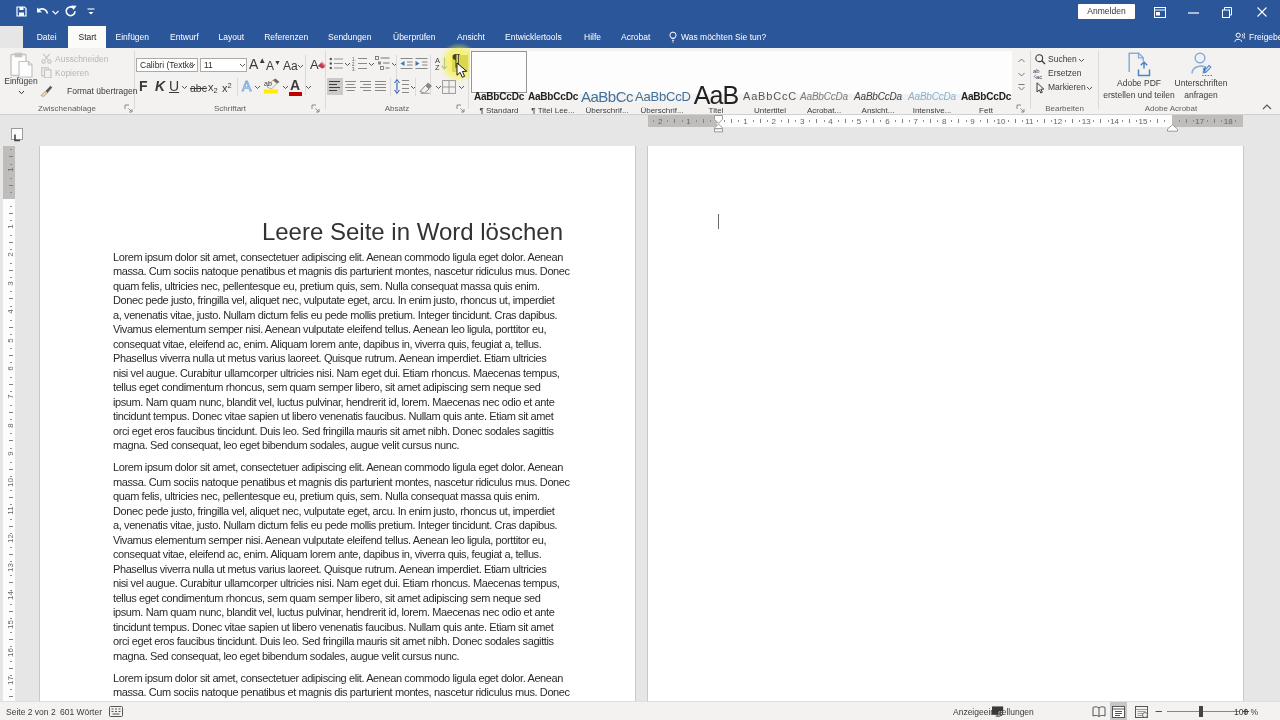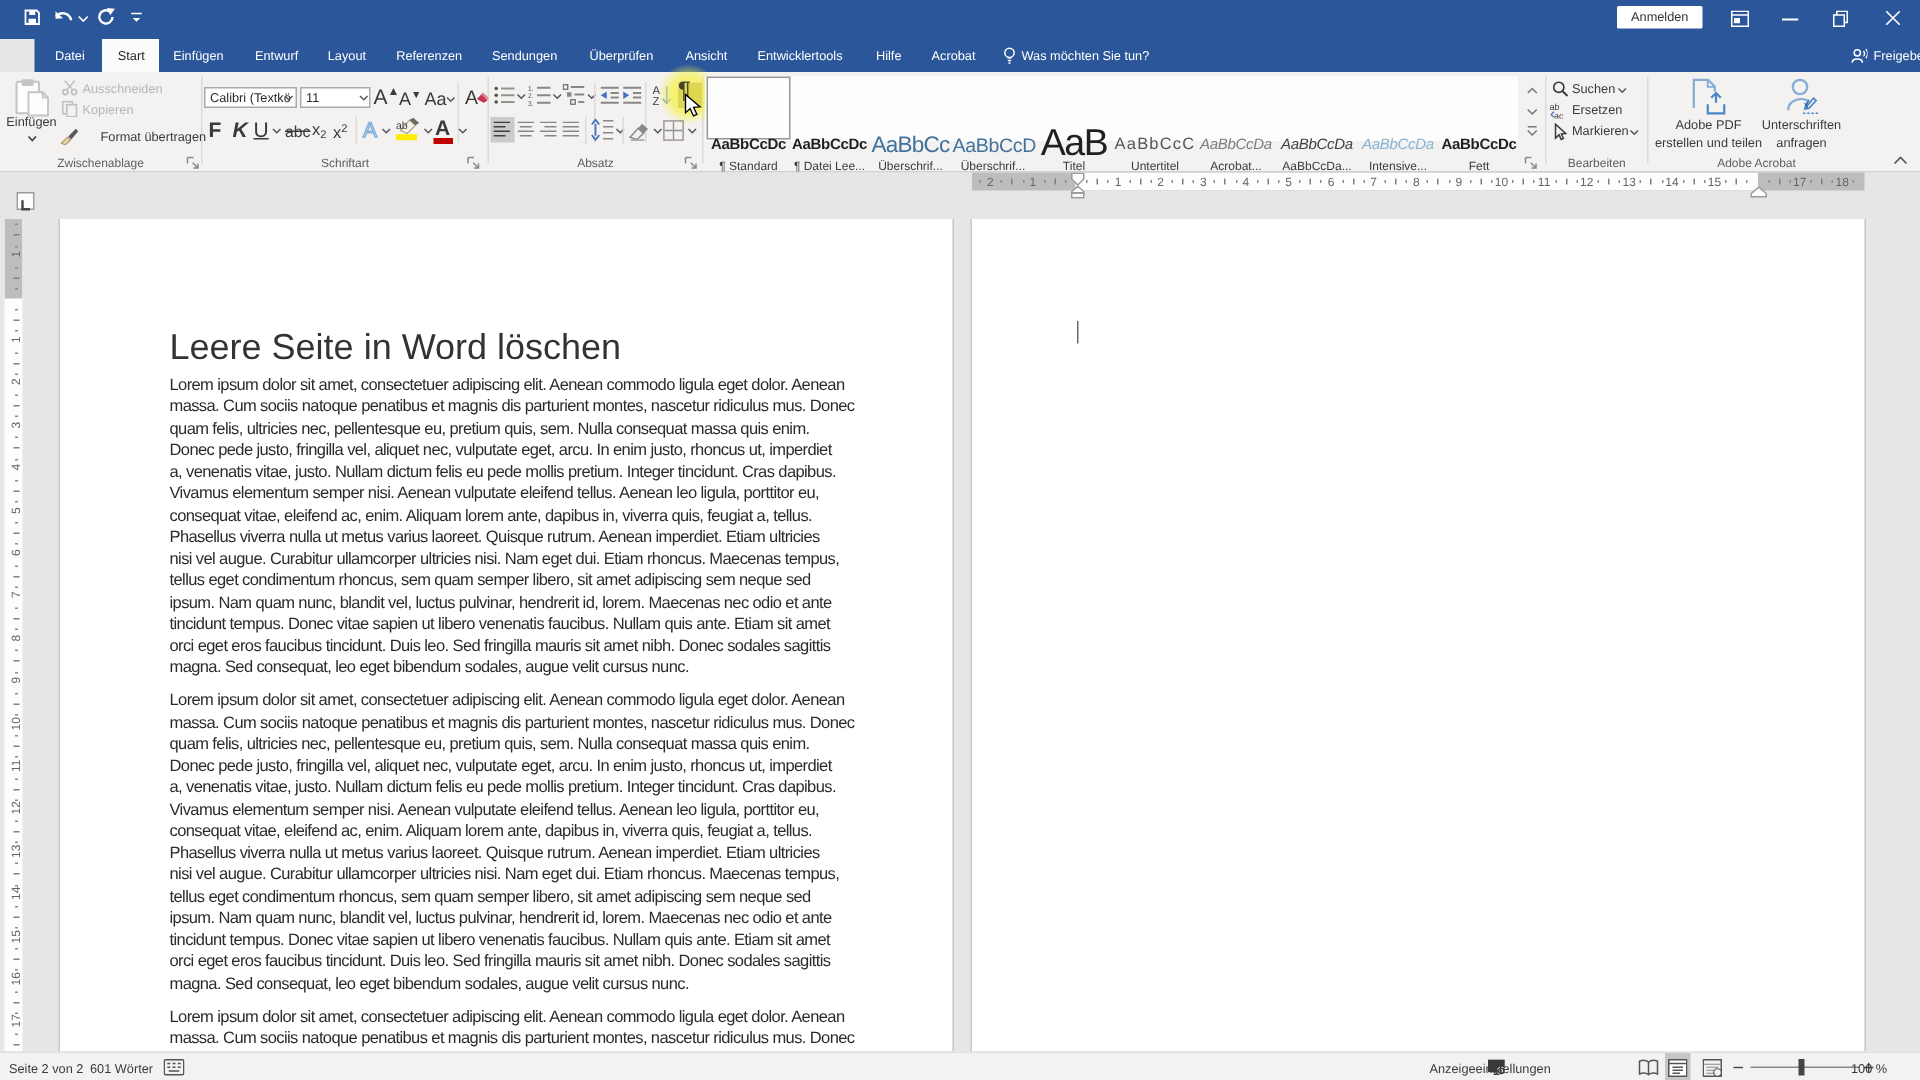--- a/index.html
+++ b/index.html
@@ -295,21 +295,21 @@
     </svg>
 
     <div class="abs" style="left:470px;top:3px;width:542px;height:43px;background:#fdfdfd;"></div>
     <div class="abs" style="left:471px;top:3px;width:56px;height:42px;border:1px solid #979593;background:#fdfdfd;"></div>
     <div class="sty" style="left:472px;">
       <div class="samp" style="font-weight:bold;">AaBbCcDc</div>
       <div class="slab">¶ Standard</div>
     </div>
     <div class="sty" style="left:526px;">
       <div class="samp" style="font-weight:bold;">AaBbCcDc</div>
-      <div class="slab">¶ Datei Lee...</div>
+      <div class="slab">¶ Titel Lee...</div>
     </div>
     <div class="sty" style="left:580px;">
       <div class="samp" style="font-size:15px;color:#41719c;letter-spacing:-0.5px;">AaBbC​c</div>
       <div class="slab">Überschrif...</div>
     </div>
     <div class="sty" style="left:635px;">
       <div class="samp" style="font-size:13px;color:#41719c;">AaBbCcD</div>
       <div class="slab">Überschrif...</div>
     </div>
     <div class="sty" style="left:689px;">
@@ -319,21 +319,21 @@
     <div class="sty" style="left:743px;">
       <div class="samp" style="font-size:11px;color:#555;letter-spacing:0.8px;">AaBbCcC</div>
       <div class="slab">Untertitel</div>
     </div>
     <div class="sty" style="left:797px;">
       <div class="samp" style="font-style:italic;color:#7c7c7c;">AaBbCcDa</div>
       <div class="slab">Acrobat...</div>
     </div>
     <div class="sty" style="left:851px;">
       <div class="samp" style="font-style:italic;color:#404040;">AaBbCcDa</div>
-      <div class="slab">AaBbCcDa...</div>
+      <div class="slab">Ansicht...</div>
     </div>
     <div class="sty" style="left:905px;">
       <div class="samp" style="font-style:italic;color:#85b3d1;">AaBbCcDa</div>
       <div class="slab">Intensive...</div>
     </div>
     <div class="sty" style="left:959px;">
       <div class="samp" style="font-weight:bold;">AaBbCcDc</div>
       <div class="slab">Fett</div>
     </div>
     <svg class="abs" style="left:1017px;top:9px" width="9" height="7" viewBox="0 0 9 7">
@@ -558,21 +558,21 @@
       <div class="vdot" style="top:488.1px"></div>
       <div class="vhalf" style="top:495.2px"></div>
       <div class="vdot" style="top:502.3px"></div>
       <div class="vdot" style="top:516.5px"></div>
       <div class="vhalf" style="top:523.6px"></div>
       <div class="vdot" style="top:530.7px"></div>
       <div class="vdot" style="top:544.9px"></div>
       <div class="vhalf" style="top:552.0px"></div>
     </div>
     <div class="page" id="page1" style="left:40px;">
-      <div class="abs" style="left:73px;top:72px;width:450px;font-size:24px;letter-spacing:0px;color:#333;">Leere Seite in Word löschen</div>
+      <div class="abs" style="left:73px;top:72px;width:450px;font-size:24px;letter-spacing:0px;color:#333;text-align:right;">Leere Seite in Word löschen</div>
       <div class="docbody abs" style="left:73px;top:103.5px;width:460px;">
         <p>Lorem ipsum dolor sit amet, consectetuer adipiscing elit. Aenean commodo ligula eget dolor. Aenean<br>massa. Cum sociis natoque penatibus et magnis dis parturient montes, nascetur ridiculus mus. Donec<br>quam felis, ultricies nec, pellentesque eu, pretium quis, sem. Nulla consequat massa quis enim.<br>Donec pede justo, fringilla vel, aliquet nec, vulputate eget, arcu. In enim justo, rhoncus ut, imperdiet<br>a, venenatis vitae, justo. Nullam dictum felis eu pede mollis pretium. Integer tincidunt. Cras dapibus.<br>Vivamus elementum semper nisi. Aenean vulputate eleifend tellus. Aenean leo ligula, porttitor eu,<br>consequat vitae, eleifend ac, enim. Aliquam lorem ante, dapibus in, viverra quis, feugiat a, tellus.<br>Phasellus viverra nulla ut metus varius laoreet. Quisque rutrum. Aenean imperdiet. Etiam ultricies<br>nisi vel augue. Curabitur ullamcorper ultricies nisi. Nam eget dui. Etiam rhoncus. Maecenas tempus,<br>tellus eget condimentum rhoncus, sem quam semper libero, sit amet adipiscing sem neque sed<br>ipsum. Nam quam nunc, blandit vel, luctus pulvinar, hendrerit id, lorem. Maecenas nec odio et ante<br>tincidunt tempus. Donec vitae sapien ut libero venenatis faucibus. Nullam quis ante. Etiam sit amet<br>orci eget eros faucibus tincidunt. Duis leo. Sed fringilla mauris sit amet nibh. Donec sodales sagittis<br>magna. Sed consequat, leo eget bibendum sodales, augue velit cursus nunc.</p>
         <p style="margin-top:7.5px;">Lorem ipsum dolor sit amet, consectetuer adipiscing elit. Aenean commodo ligula eget dolor. Aenean<br>massa. Cum sociis natoque penatibus et magnis dis parturient montes, nascetur ridiculus mus. Donec<br>quam felis, ultricies nec, pellentesque eu, pretium quis, sem. Nulla consequat massa quis enim.<br>Donec pede justo, fringilla vel, aliquet nec, vulputate eget, arcu. In enim justo, rhoncus ut, imperdiet<br>a, venenatis vitae, justo. Nullam dictum felis eu pede mollis pretium. Integer tincidunt. Cras dapibus.<br>Vivamus elementum semper nisi. Aenean vulputate eleifend tellus. Aenean leo ligula, porttitor eu,<br>consequat vitae, eleifend ac, enim. Aliquam lorem ante, dapibus in, viverra quis, feugiat a, tellus.<br>Phasellus viverra nulla ut metus varius laoreet. Quisque rutrum. Aenean imperdiet. Etiam ultricies<br>nisi vel augue. Curabitur ullamcorper ultricies nisi. Nam eget dui. Etiam rhoncus. Maecenas tempus,<br>tellus eget condimentum rhoncus, sem quam semper libero, sit amet adipiscing sem neque sed<br>ipsum. Nam quam nunc, blandit vel, luctus pulvinar, hendrerit id, lorem. Maecenas nec odio et ante<br>tincidunt tempus. Donec vitae sapien ut libero venenatis faucibus. Nullam quis ante. Etiam sit amet<br>orci eget eros faucibus tincidunt. Duis leo. Sed fringilla mauris sit amet nibh. Donec sodales sagittis<br>magna. Sed consequat, leo eget bibendum sodales, augue velit cursus nunc.</p>
         <p style="margin-top:7.5px;">Lorem ipsum dolor sit amet, consectetuer adipiscing elit. Aenean commodo ligula eget dolor. Aenean<br>massa. Cum sociis natoque penatibus et magnis dis parturient montes, nascetur ridiculus mus. Donec</p>
       </div>
     </div>
     <div class="page" id="page2" style="left:648px;">
       <div class="abs" style="left:70px;top:68px;width:1px;height:15px;background:#6a6a6a;"></div>
     </div>
   </div>

